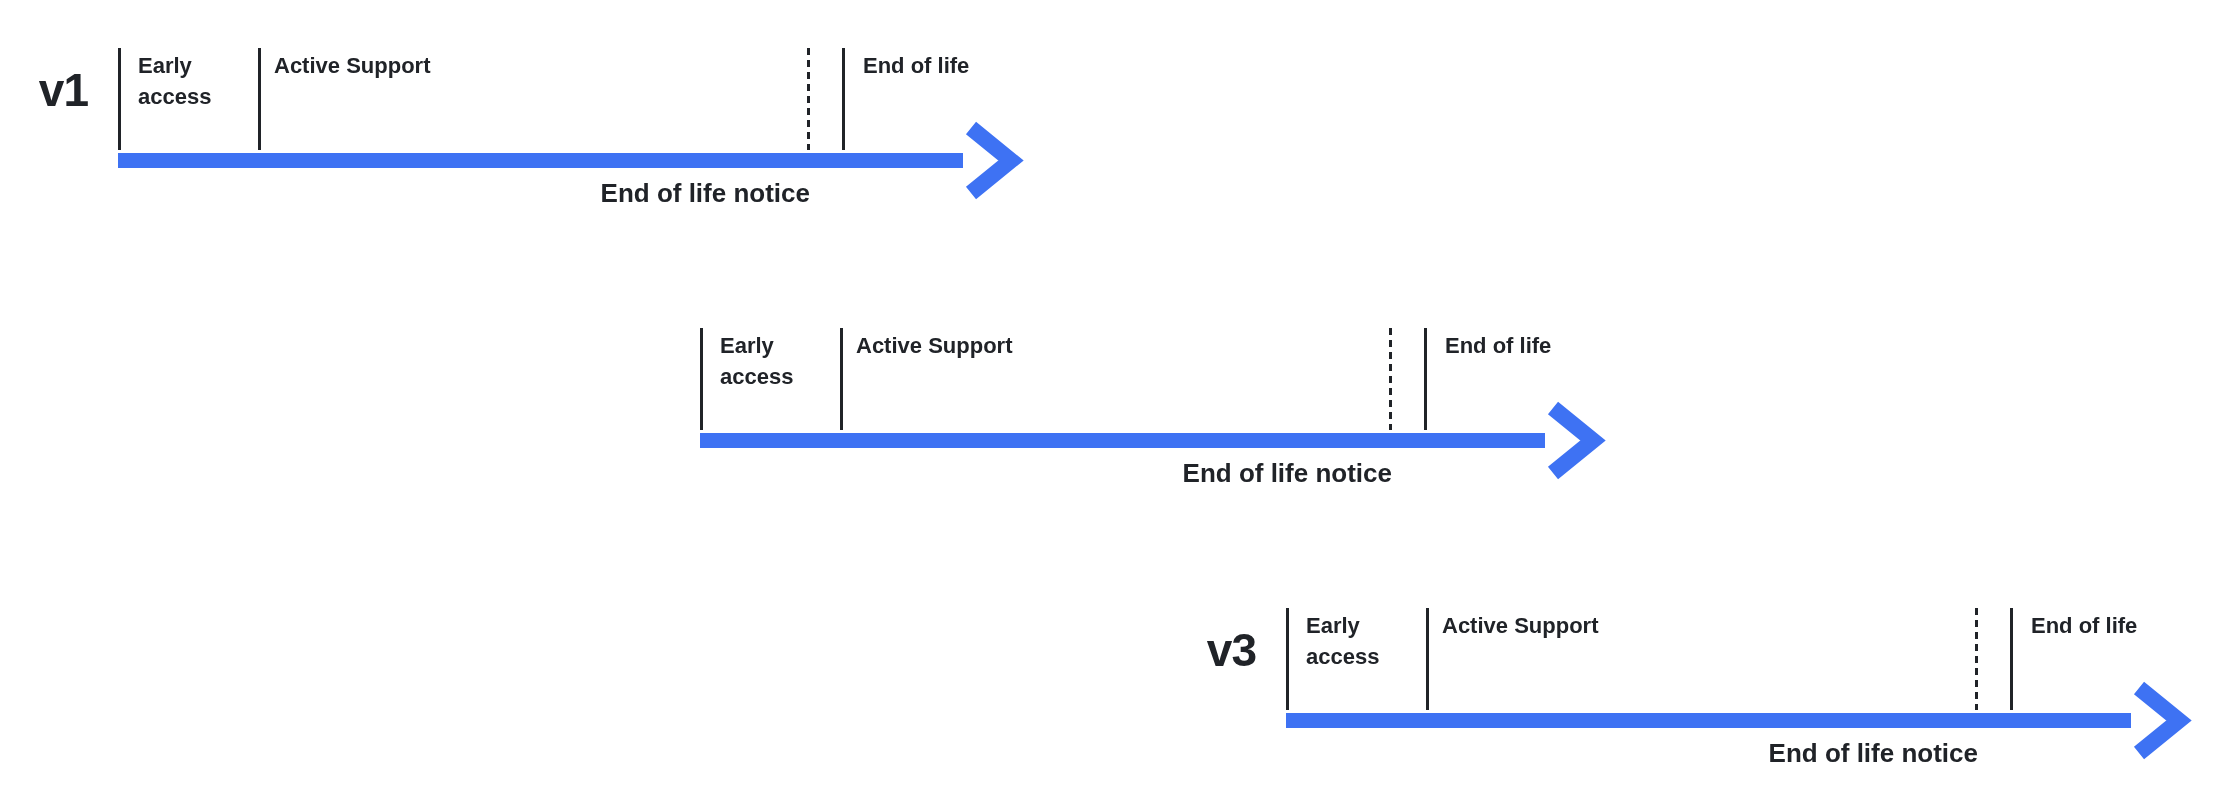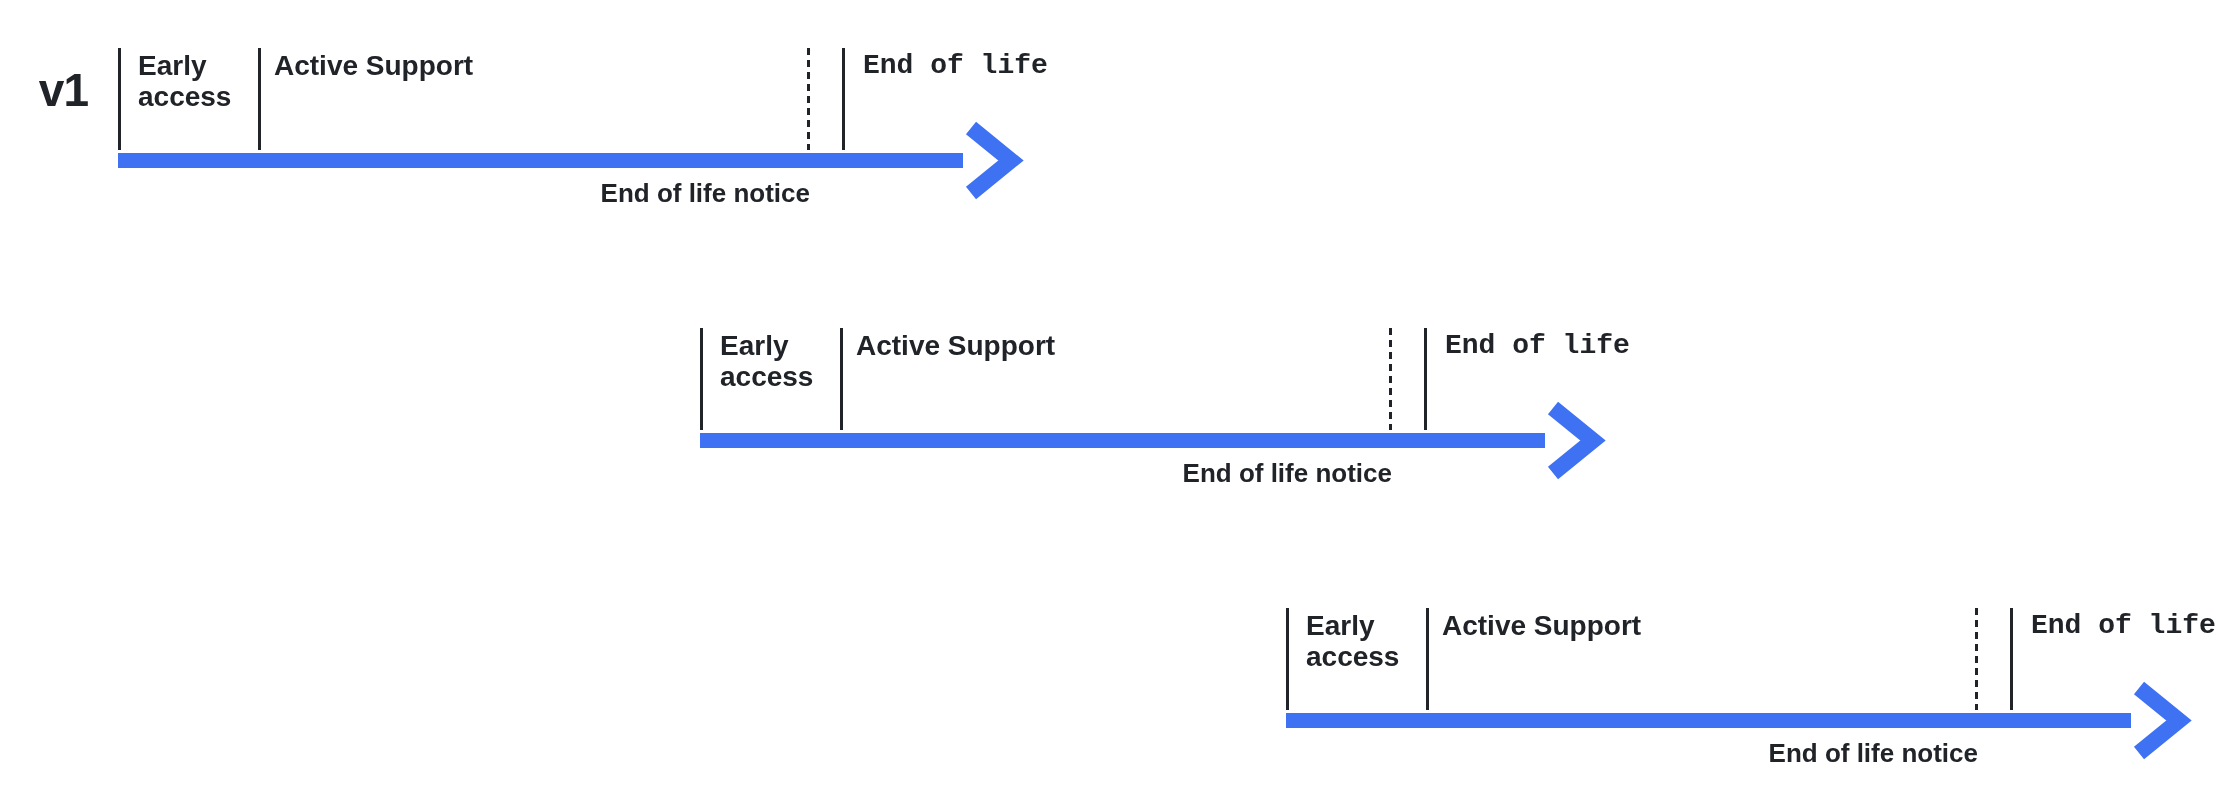--- a/index.html
+++ b/index.html
@@ -54,29 +54,29 @@
     left: 889px;
     background: repeating-linear-gradient(
       180deg,
       var(--ink) 0px, var(--ink) 7px,
       transparent 7px, transparent 12px
     );
   }
   .phase-label {
     position: absolute;
     top: 2px;
-    font-size: 28px;
+    font-size: 22px;
     line-height: 31px;
     font-weight: 700;
     color: var(--ink);
     white-space: nowrap;
   }
   .phase-label.early   { left: 220px; width: 120px; white-space: normal; }
   .phase-label.active  { left: 356px; }
-  .phase-label.eol     { left: 945px; font-family: Liberation Mono, monospace; }
+  .phase-label.eol     { left: 945px; }
   .notice-label {
     position: absolute;
     top: 131px;
     left: 0;
     width: 892px;
     text-align: right;
     font-size: 26px;
     line-height: 28px;
     font-weight: 700;
     color: var(--ink);
@@ -122,20 +122,21 @@
     <div class="phase-label active">Active Support</div>
     <div class="phase-label eol">End of life</div>
     <svg class="arrow-svg" viewBox="0 0 910 92" xmlns="http://www.w3.org/2000/svg">
       <line class="stroke" x1="0" y1="44.5" x2="845" y2="44.5" stroke-width="15"></line>
       <polyline class="stroke" points="853,12 893,44.5 853,77" fill="none" stroke-width="16" stroke-linejoin="miter"></polyline>
     </svg>
     <div class="notice-label">End of life notice</div>
   </div>
 
   <div class="timeline row-3">
+    <div class="version-label">v3</div>
     <div class="tick t-start"></div>
     <div class="tick t-active"></div>
     <div class="tick t-notice"></div>
     <div class="tick t-eol"></div>
     <div class="phase-label early">Early access</div>
     <div class="phase-label active">Active Support</div>
     <div class="phase-label eol">End of life</div>
     <svg class="arrow-svg" viewBox="0 0 910 92" xmlns="http://www.w3.org/2000/svg">
       <line class="stroke" x1="0" y1="44.5" x2="845" y2="44.5" stroke-width="15"></line>
       <polyline class="stroke" points="853,12 893,44.5 853,77" fill="none" stroke-width="16" stroke-linejoin="miter"></polyline>

